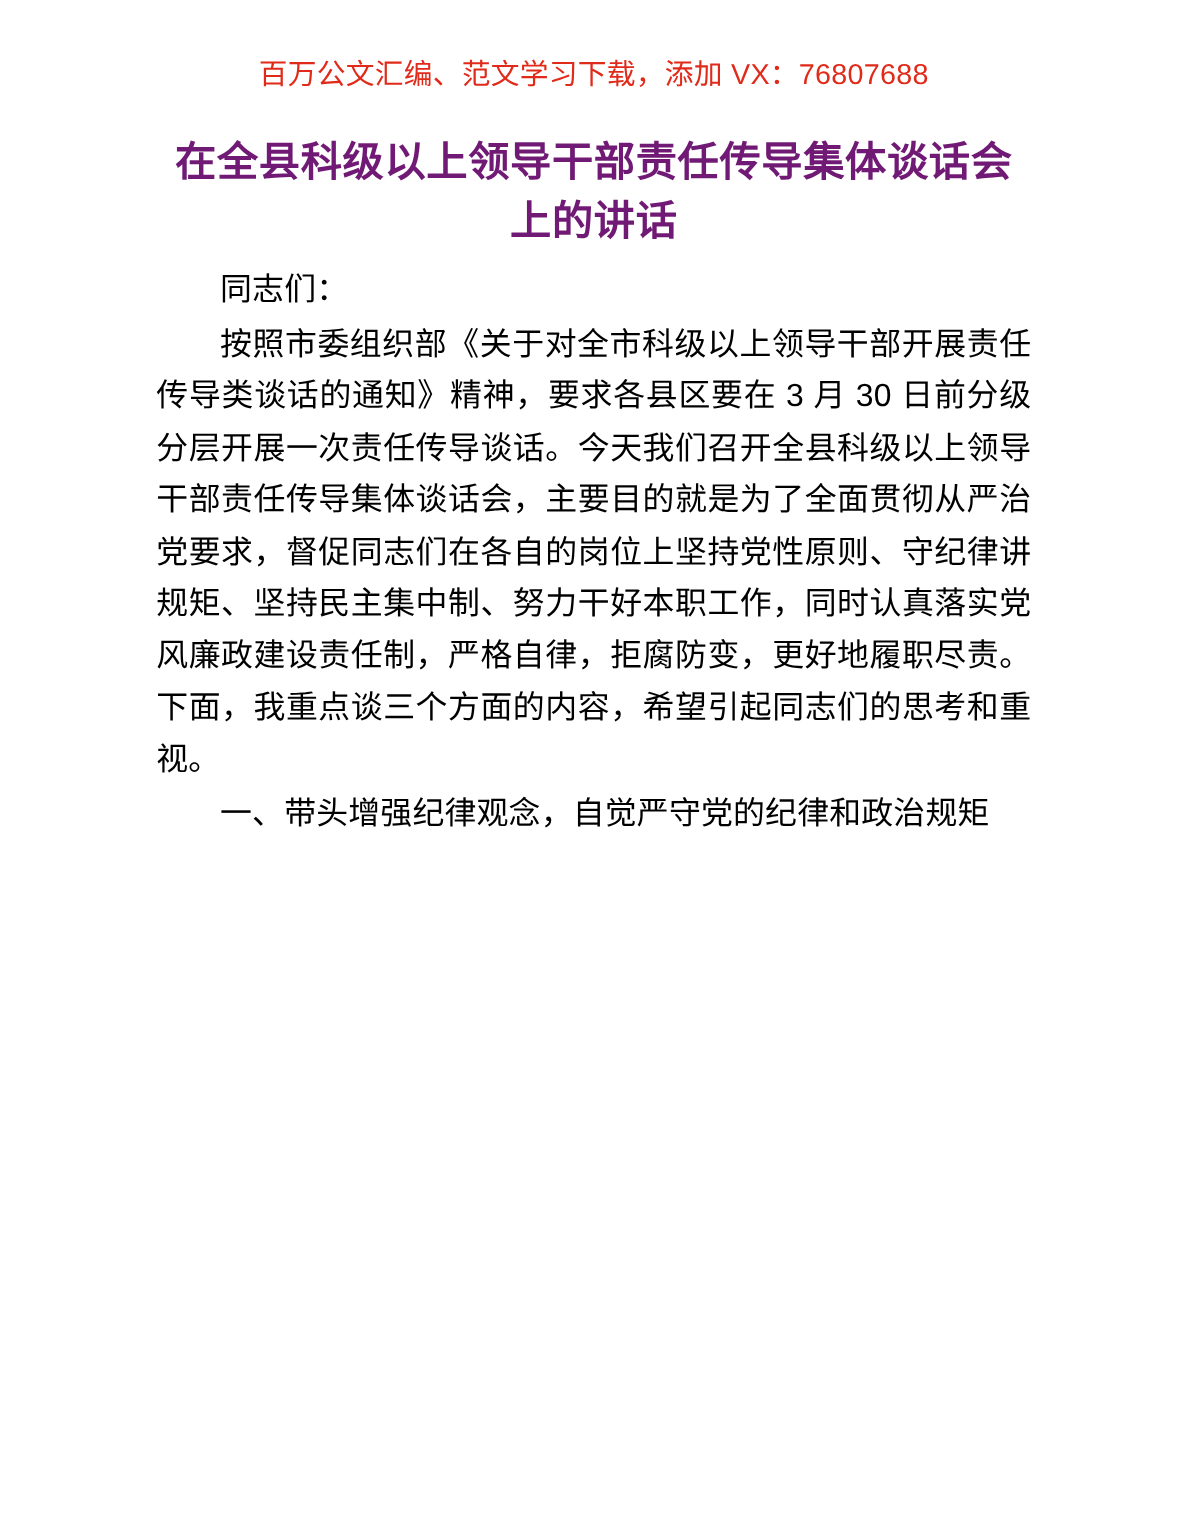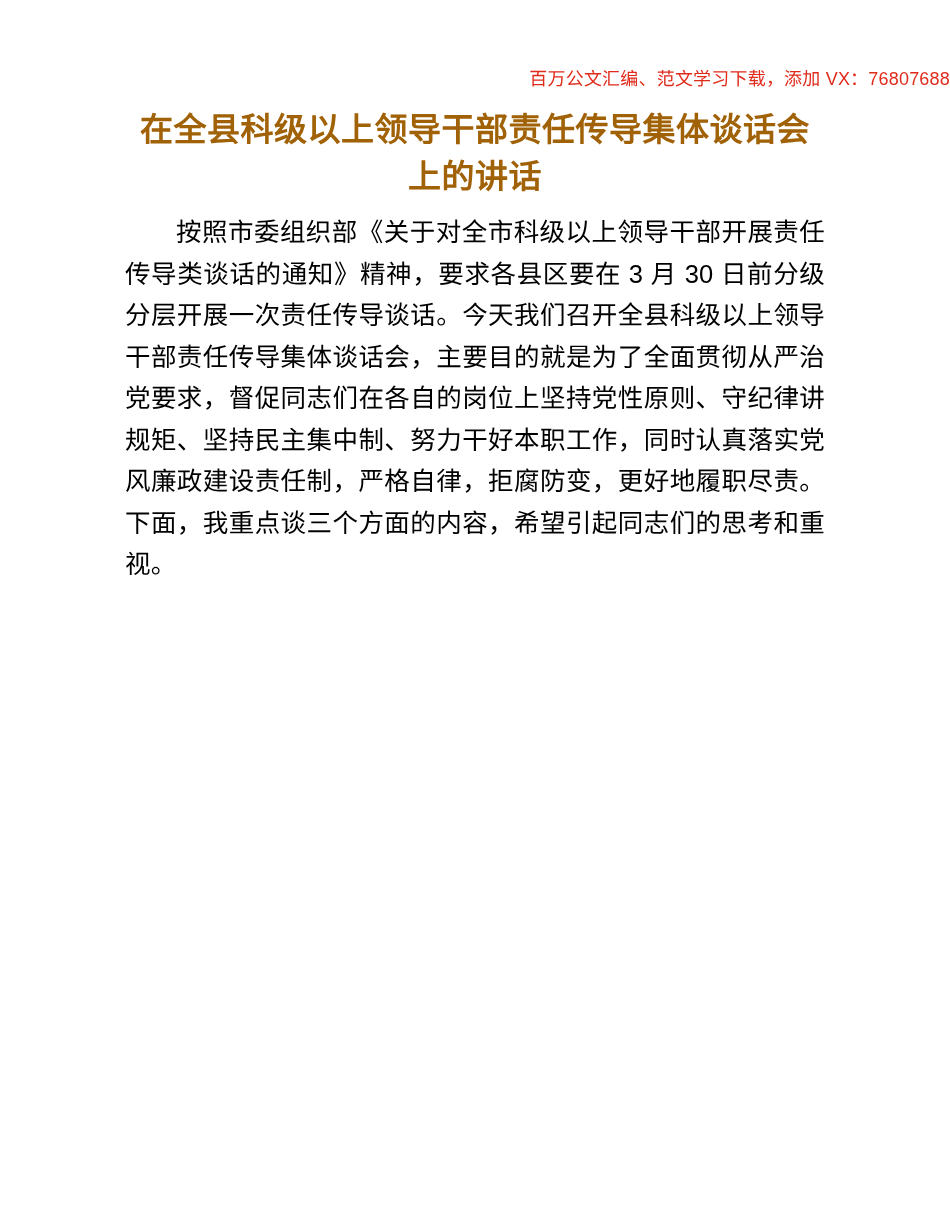--- a/index.html
+++ b/index.html
@@ -24,27 +24,26 @@
     background: #ffffff;
     box-sizing: border-box;
   }
 
   
   .promo-banner {
     position: absolute;
     top: 44px;
     left: 0;
     width: 950px;
-    text-align: right;
-    font-size: 18px;
+    text-align: center;
+    font-size: 23px;
     line-height: 30px;
     letter-spacing: 0.2px;
     font-weight: 400;
     white-space: nowrap;
-    margin-top: 20px;
   }
   .promo-text {
     color: #e02b1b;
     display: inline-block;
   }
 
   
   .doc {
     position: absolute;
     top: 106px;
@@ -52,21 +51,21 @@
     width: 700px;
   }
 
   .doc-title {
     font-size: 33px;
     line-height: 47px;
     font-weight: 700;
     text-align: center;
     margin: 0 0 12px 0;
     letter-spacing: 0.5px;
-    color: #a16207;
+    color: #701a75;
   }
 
   .para {
     font-size: 25.5px;
     line-height: 41.5px;
     margin: 0;
     text-align: justify;
     text-justify: inter-ideograph;
     text-indent: 2em;
     letter-spacing: 0.15px;
@@ -103,22 +102,24 @@
 <div class="page">
 
   <div class="promo-banner">
     <span class="promo-text">百万公文汇编、范文学习下载，添加 VX：76807688</span>
   </div>
 
   <div class="doc">
 
     <h1 class="doc-title">在全县科级以上领导干部责任传导集体谈话会上的讲话</h1>
 
+    <p class="para salutation">同志们：</p>
 
     <p class="para">按照市委组织部《关于对全市科级以上领导干部开展责任传导类谈话的通知》精神，要求各县区要在 3 月 30 日前分级分层开展一次责任传导谈话。今天我们召开全县科级以上领导干部责任传导集体谈话会，主要目的就是为了全面贯彻从严治党要求，督促同志们在各自的岗位上坚持党性原则、守纪律讲规矩、坚持民主集中制、努力干好本职工作，同时认真落实党风廉政建设责任制，严格自律，拒腐防变，更好地履职尽责。下面，我重点谈三个方面的内容，希望引起同志们的思考和重视。</p>
 
+    <p class="para section-heading">一、带头增强纪律观念，自觉严守党的纪律和政治规矩</p>
 
 
   </div>
 
   <div class="page-clip"></div>
 
 </div>
 
 </body></html>

